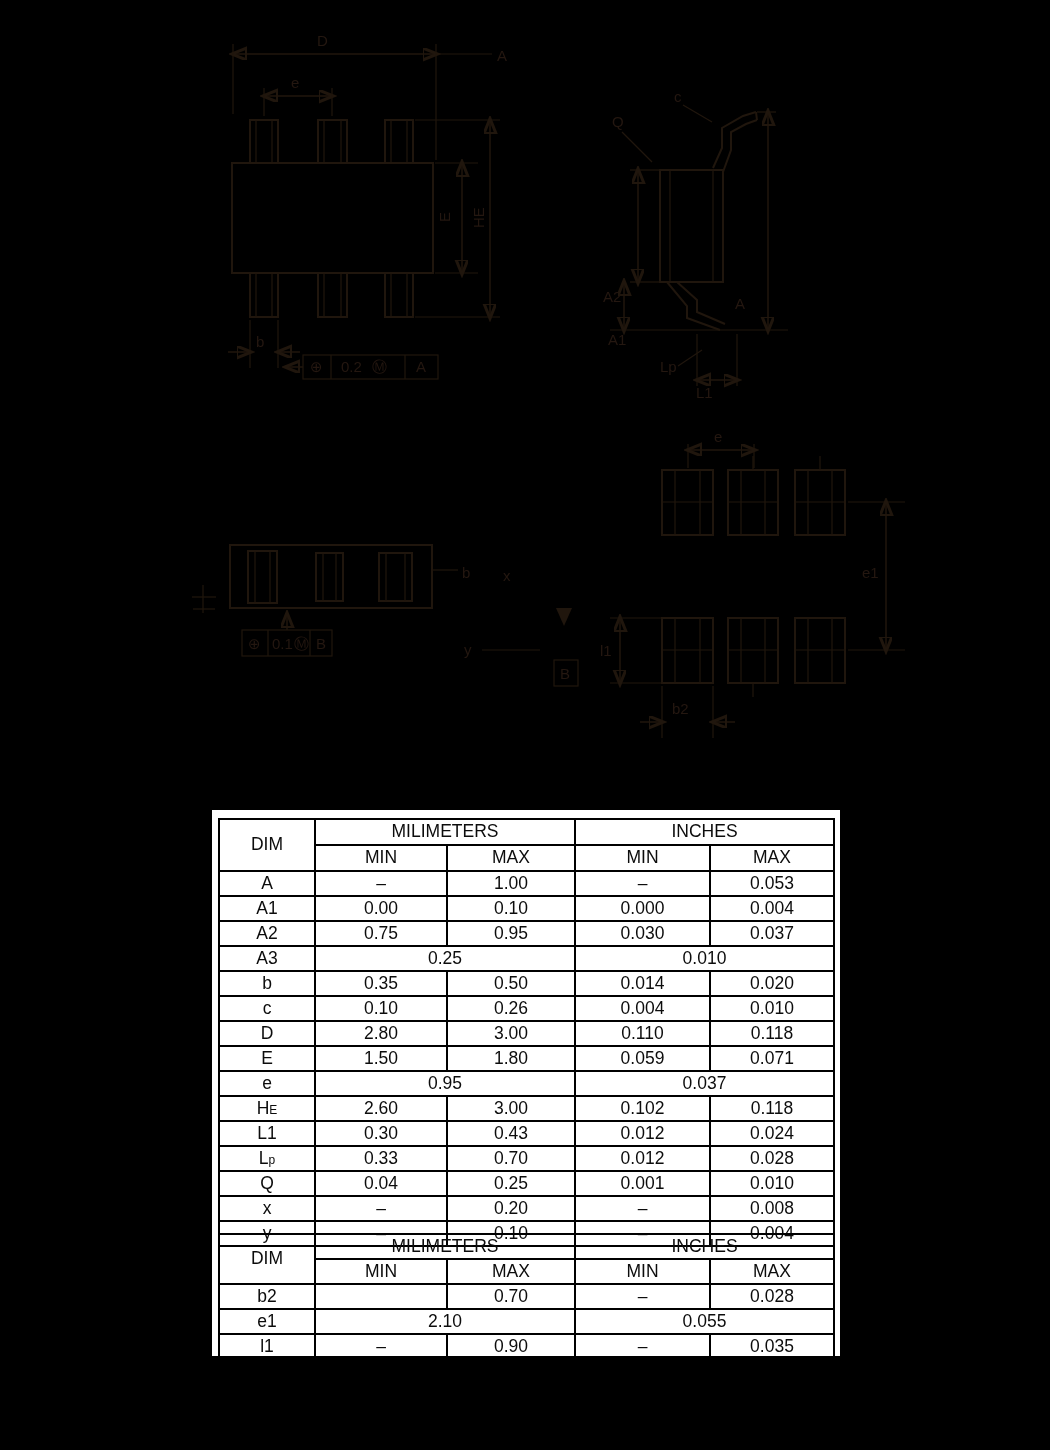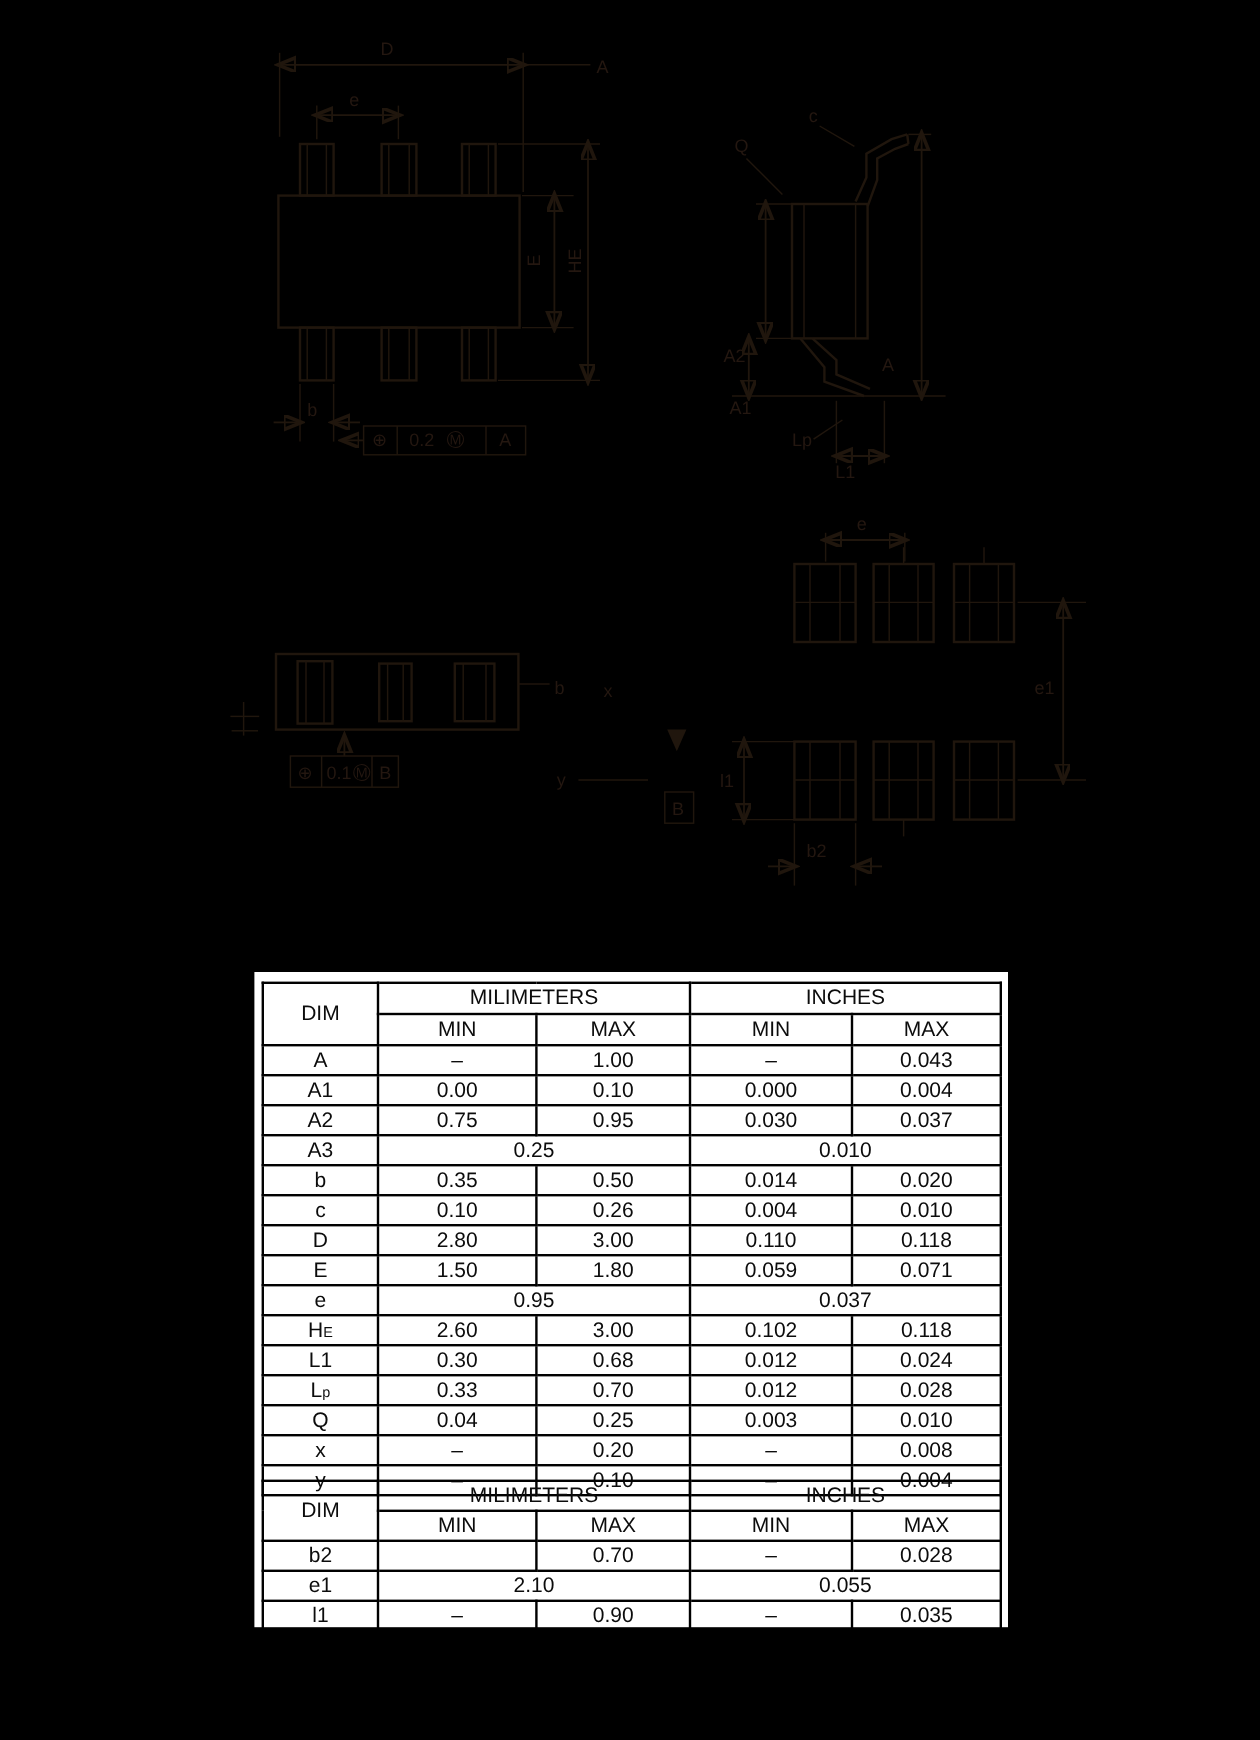--- a/index.html
+++ b/index.html
@@ -246,21 +246,21 @@
         <td>MIN</td>
         <td>MAX</td>
         <td>MIN</td>
         <td>MAX</td>
       </tr>
     <tr>
           <td>A</td>
           <td>–</td>
           <td>1.00</td>
           <td>–</td>
-          <td>0.043</td>
+          <td>0.053</td>
         </tr>
         <tr>
           <td>A1</td>
           <td>0.00</td>
           <td>0.10</td>
           <td>0.000</td>
           <td>0.004</td>
         </tr>
         <tr>
           <td>A2</td>
@@ -310,36 +310,36 @@
         <tr>
           <td>H<span class="sub">E</span></td>
           <td>2.60</td>
           <td>3.00</td>
           <td>0.102</td>
           <td>0.118</td>
         </tr>
         <tr>
           <td>L1</td>
           <td>0.30</td>
-          <td>0.68</td>
+          <td>0.43</td>
           <td>0.012</td>
           <td>0.024</td>
         </tr>
         <tr>
           <td>L<span class="sub">p</span></td>
           <td>0.33</td>
           <td>0.70</td>
           <td>0.012</td>
           <td>0.028</td>
         </tr>
         <tr>
           <td>Q</td>
           <td>0.04</td>
           <td>0.25</td>
-          <td>0.003</td>
+          <td>0.001</td>
           <td>0.010</td>
         </tr>
         <tr>
           <td>x</td>
           <td>–</td>
           <td>0.20</td>
           <td>–</td>
           <td>0.008</td>
         </tr>
         <tr>

